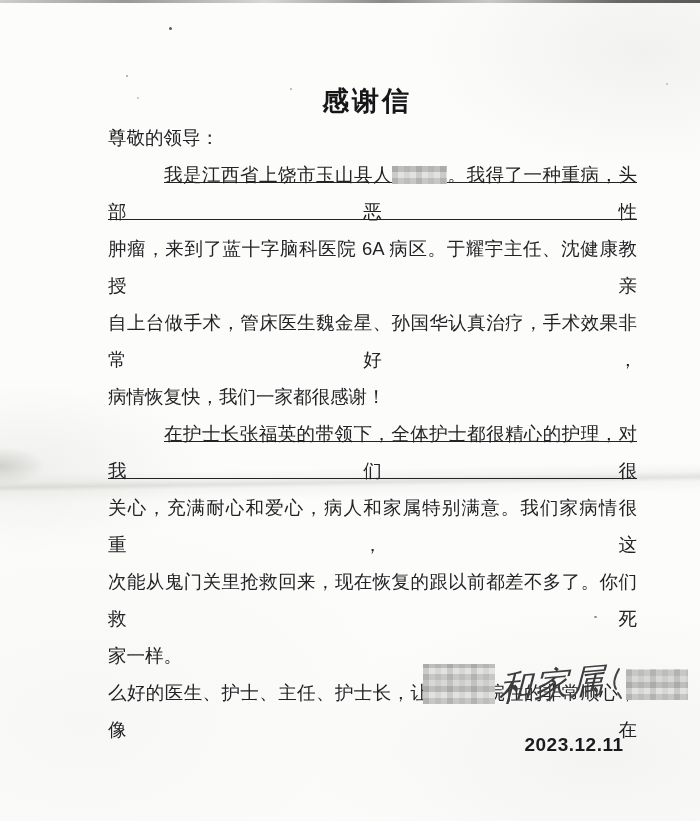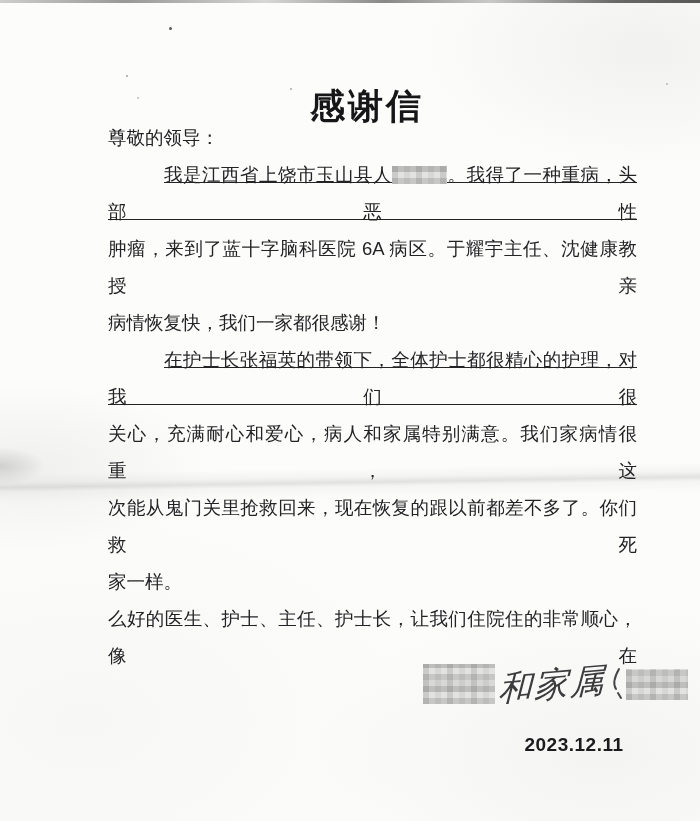--- a/index.html
+++ b/index.html
@@ -30,21 +30,21 @@
       rgba(150,150,144,.26) 48%, rgba(190,190,184,.12) 62%, rgba(0,0,0,0) 100%);
   }
   .crease-shadow{
     position:absolute;left:0;top:440px;width:70px;height:44px;
     background:radial-gradient(60px 26px at 0% 60%, rgba(130,130,124,.30), transparent 75%);
   }
   .speck{position:absolute;background:#5a5a58;border-radius:50%;}
   .title{
     position:absolute;top:83px;left:0;width:100%;
     text-align:center;text-indent:34px;
-    font-size:35px;font-weight:bold;letter-spacing:3px;color:#161618;
+    font-size:27px;font-weight:bold;letter-spacing:3px;color:#161618;
   }
   .body-text{
     position:absolute;top:119px;left:108px;width:529px;
     font-size:18.5px;line-height:37px;color:#232326;
   }
   .line{width:100%;}
   .j{text-align:justify;text-align-last:justify;}
   .indent{text-indent:56px;text-decoration:underline;}
   .mosaic{
     display:inline-block;vertical-align:-3px;
@@ -85,20 +85,21 @@
 <div class="speck" style="left:594px;top:616px;width:3px;height:2px;opacity:.7;"></div>
 <div class="speck" style="left:666px;top:83px;width:2px;height:2px;opacity:.4;"></div>
 
 <div class="title">感谢信</div>
 
 <div class="body-text">
   <div class="line">尊敬的领导：</div>
 
   <div class="line j indent"><span>我是江西省上饶市玉山县人</span><span class="mosaic name"></span><span>。我得了一种重病，头部恶性</span></div>
   <div class="line j">肿瘤，来到了蓝十字脑科医院 6A 病区。于耀宇主任、沈健康教授亲</div>
+  <div class="line j">自上台做手术，管床医生魏金星、孙国华认真治疗，手术效果非常好，</div>
   <div class="line">病情恢复快，我们一家都很感谢！</div>
 
   <div class="line j indent">在护士长张福英的带领下，全体护士都很精心的护理，对我们很</div>
   <div class="line j">关心，充满耐心和爱心，病人和家属特别满意。我们家病情很重，这</div>
   <div class="line j">次能从鬼门关里抢救回来，现在恢复的跟以前都差不多了。你们救死</div>
   <div class="line">家一样。</div>
   <div class="line j">么好的医生、护士、主任、护士长，让我们住院住的非常顺心，像在</div>
 
 </div>
 

